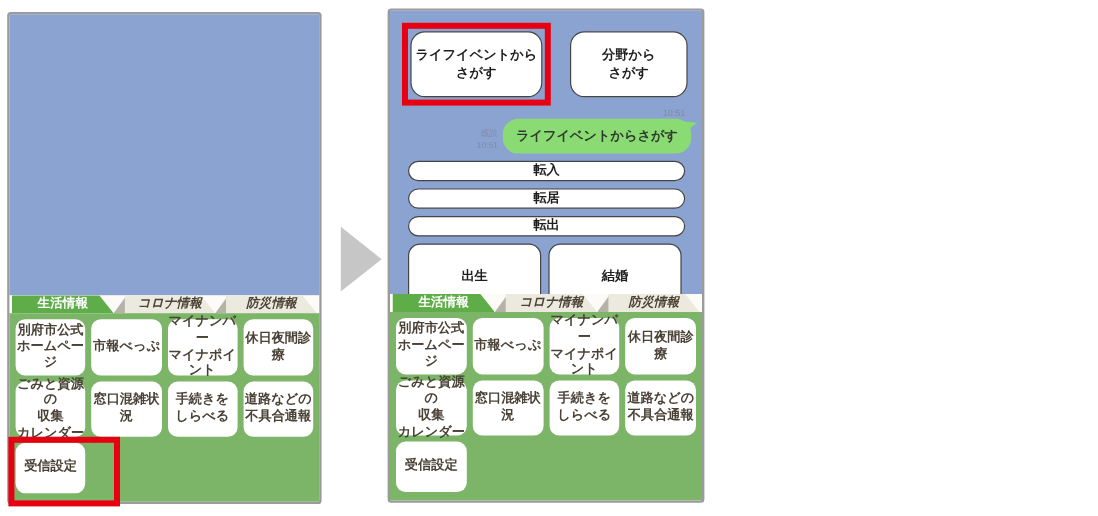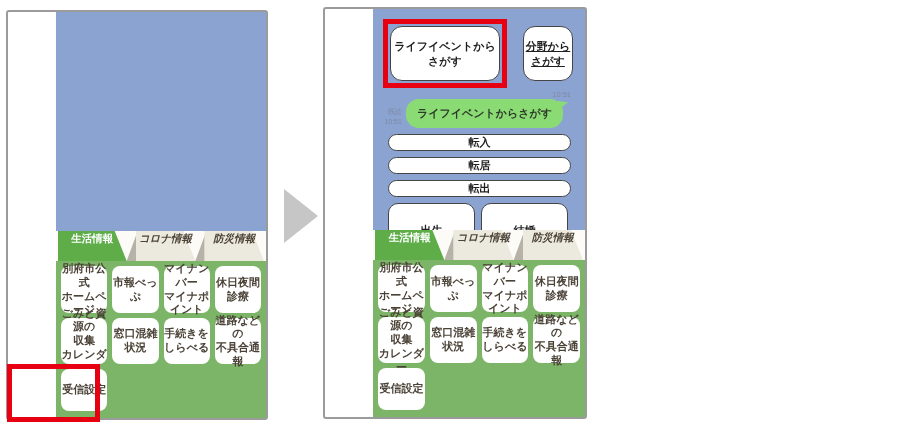--- a/index.html
+++ b/index.html
@@ -2,32 +2,32 @@
 <html><head>
 <meta charset="utf-8">
 <style>
   * { margin:0; padding:0; box-sizing:border-box; }
   html,body { background:#fff; }
   body { font-family:"Liberation Sans","DejaVu Sans",sans-serif; }
   .canvas { position:relative; width:915px; height:430px; background:#fff; overflow:hidden; }
 
   
   .screen { position:absolute; border:2px solid #9b9b9b; border-radius:3px; background:#fff;
-            display:flex; flex-direction:column;padding-left:48px; }
+            display:flex; flex-direction:column; }
   .screen-left  { left:6px;  top:10px; width:262px; height:410px; }
   .screen-right { left:323px; top:7px; width:264px; height:412px; }
 
   .chat-area { flex:1; background:#8ba3d1; position:relative; overflow:hidden; }
 
   
   .arrow { position:absolute; left:284px; top:189px; width:0; height:0;
            border-left:34px solid #c6c6c6; border-top:27px solid transparent; border-bottom:27px solid transparent; }
 
   
-  .tabbar { height:30px; background:#fcfbf7; display:flex; gap:0; padding:0 2px; flex:0 0 auto; }
+  .tabbar { height:15px; background:#fcfbf7; display:flex; gap:0; padding:0 2px; flex:0 0 auto; }
   .tab { position:relative; flex:1; cursor:pointer; }
   .tab-body { position:absolute; top:0; bottom:0; left:0; right:0;
               clip-path:polygon(0 0, calc(100% - 12px) 0, 100% 100%, 0 100%); background:#eceadf; }
   .tab.inactive .tab-body { left:9px; }
   .tab.active .tab-body { background:#5ead49; }
   .tab-shade { position:absolute; left:0; top:0; bottom:0; width:11px; background:#b6b2a7;
                clip-path:polygon(100% 0, 100% 100%, 0 100%); }
   .tab-label { position:relative; display:block; text-align:center; line-height:15px;
                font-size:10.5px; font-weight:bold; color:#4c4336; }
   .tab.active .tab-label { color:#fff; }
@@ -47,23 +47,23 @@
                 border:5px solid #e60012; z-index:5; pointer-events:none; }
   .hl-box { border:5px solid #e60012; padding:2px; flex:0 0 auto; }
 
   
   .opt-row { display:flex; align-items:flex-start; margin:10px 12px 0 10px; }
   .chat-btn { background:#fff; border:1.5px solid #454545; color:#1e1e1e; cursor:pointer;
               font-family:inherit; font-weight:bold; font-size:11px; line-height:1.35;
               display:flex; align-items:center; justify-content:center; text-align:center;
               white-space:pre-line; }
   .opt-btn { width:110px; height:55px; border-radius:12px; }
-  .opt2 { margin-left:16px; margin-top:7px; width:100px;text-decoration:underline; }
+  .opt2 { margin-left:16px; margin-top:7px; width:100px; }
   .ts { text-align:right; font-size:7.5px; color:#7e89a4; margin:2px 14px 0 0; height:9px; }
-  .msg-row { display:flex; justify-content:flex-end; align-items:flex-end; margin:0 22px 0 0; gap:4px; }
+  .msg-row { display:flex; justify-content:flex-end; align-items:flex-end; margin:0 9px 0 0; gap:4px; }
   .read-meta { display:flex; flex-direction:column; align-items:flex-end; justify-content:flex-end;
                font-size:7px; color:#7e89a4; line-height:1.35; padding-bottom:2px; }
   .bubble { position:relative; background:#8bdb74; border-radius:13px; padding:7px 11px;
             font-size:11px; font-weight:bold; color:#2e3b2b; }
   .bubble::after { content:""; position:absolute; top:2px; right:-5px; width:11px; height:10px;
                    background:#8bdb74; clip-path:polygon(0 0, 100% 12%, 0 100%); }
   .ev-row { display:flex; }
   .row3 { margin:6px 14px 0 15px; gap:6px;flex-direction:column; }
   .row3 .chat-btn { flex:1; height:47px; border-radius:10px; }
   .row4 { margin:6px 17px 0 15px; gap:6px; }

